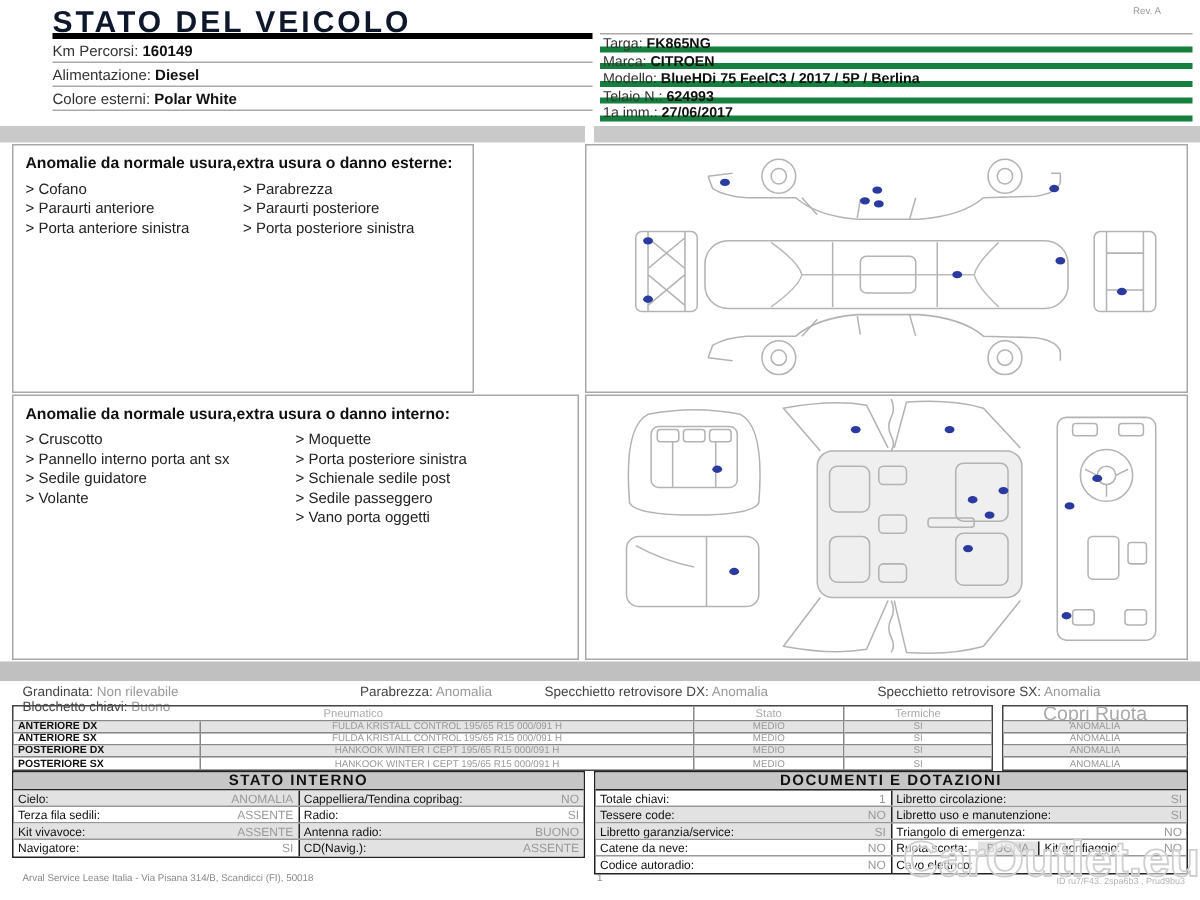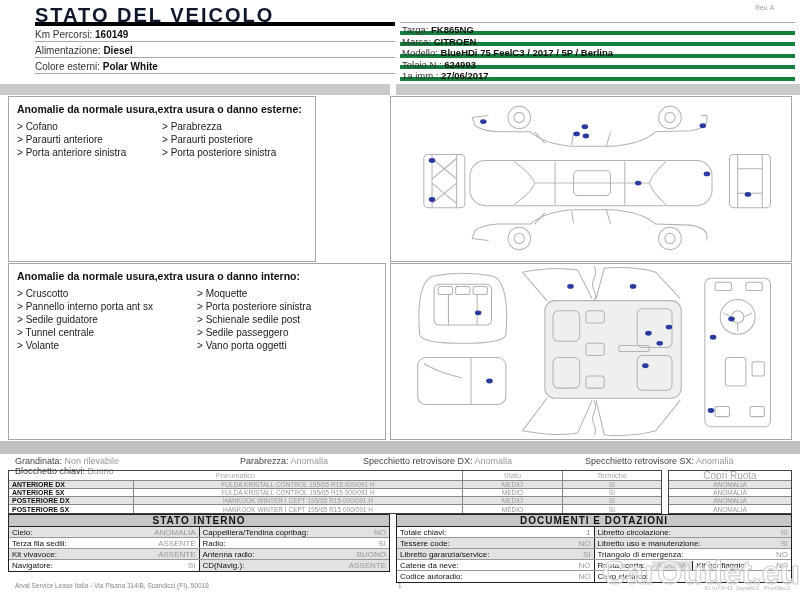--- a/index.html
+++ b/index.html
@@ -52,21 +52,21 @@
   .tyre-hrow { height:10px; }
   .tyre-row { height:8px; }
   .tyre-cell { border-right:1px solid #888; border-bottom:1px solid #888; display:flex; align-items:center; justify-content:center; color:#999; overflow:hidden; }
   .tyre-cell:last-child { border-right:none; }
   .tyre-row:last-child .tyre-cell { border-bottom:none; }
   .tyre-head { color:#aaa; font-size:7.5px; }
   .tyre-pos { justify-content:flex-start; padding-left:3px; font-weight:bold; color:#111; font-size:7px; }
   .shaded { background:#e4e4e4; }
 
   .copri-table { position:absolute; left:668px; top:470px; width:124px; border:1px solid #444; font-size:6.5px; }
-  .copri-hrow { height:10px; display:flex; align-items:center; justify-content:center; color:#aaa; font-size:10px; border-bottom:1px solid #888; }
+  .copri-hrow { height:10px; display:flex; align-items:center; justify-content:center; color:#aaa; font-size:13px; border-bottom:1px solid #888; }
   .copri-row { height:8px; display:flex; align-items:center; justify-content:center; color:#999; border-bottom:1px solid #888; }
   .copri-row:last-child { border-bottom:none; }
 
   
   .btable { position:absolute; top:514px; border:1px solid #222; font-size:8px; background:#fff; }
   .btable-left { left:8px; width:382px; }
   .btable-right { left:396px; width:396px; }
   .bt-header { height:12px; background:#c6c6c6; border-bottom:1px solid #222; display:flex; align-items:center; justify-content:center; font-size:10px; font-weight:bold; letter-spacing:1px; color:#111; }
   .bt-row { display:flex; height:11px; border-bottom:1px solid #999; }
   .bt-row:last-child { border-bottom:none; }
@@ -167,21 +167,20 @@
     </svg>
   </div>
 
   <div class="panel int-left">
     <div class="sec-title">Anomalie da normale usura,extra usura o danno interno:</div>
     <div class="anom-cols">
       <div class="anom-col">
         <div class="anom-item">Cruscotto</div>
         <div class="anom-item">Pannello interno porta ant sx</div>
         <div class="anom-item">Sedile guidatore</div>
-        <div class="anom-item">Tunnel centrale</div>
         <div class="anom-item">Volante</div>
       </div>
       <div class="anom-col">
         <div class="anom-item">Moquette</div>
         <div class="anom-item">Porta posteriore sinistra</div>
         <div class="anom-item">Schienale sedile post</div>
         <div class="anom-item">Sedile passeggero</div>
         <div class="anom-item">Vano porta oggetti</div>
       </div>
     </div>

